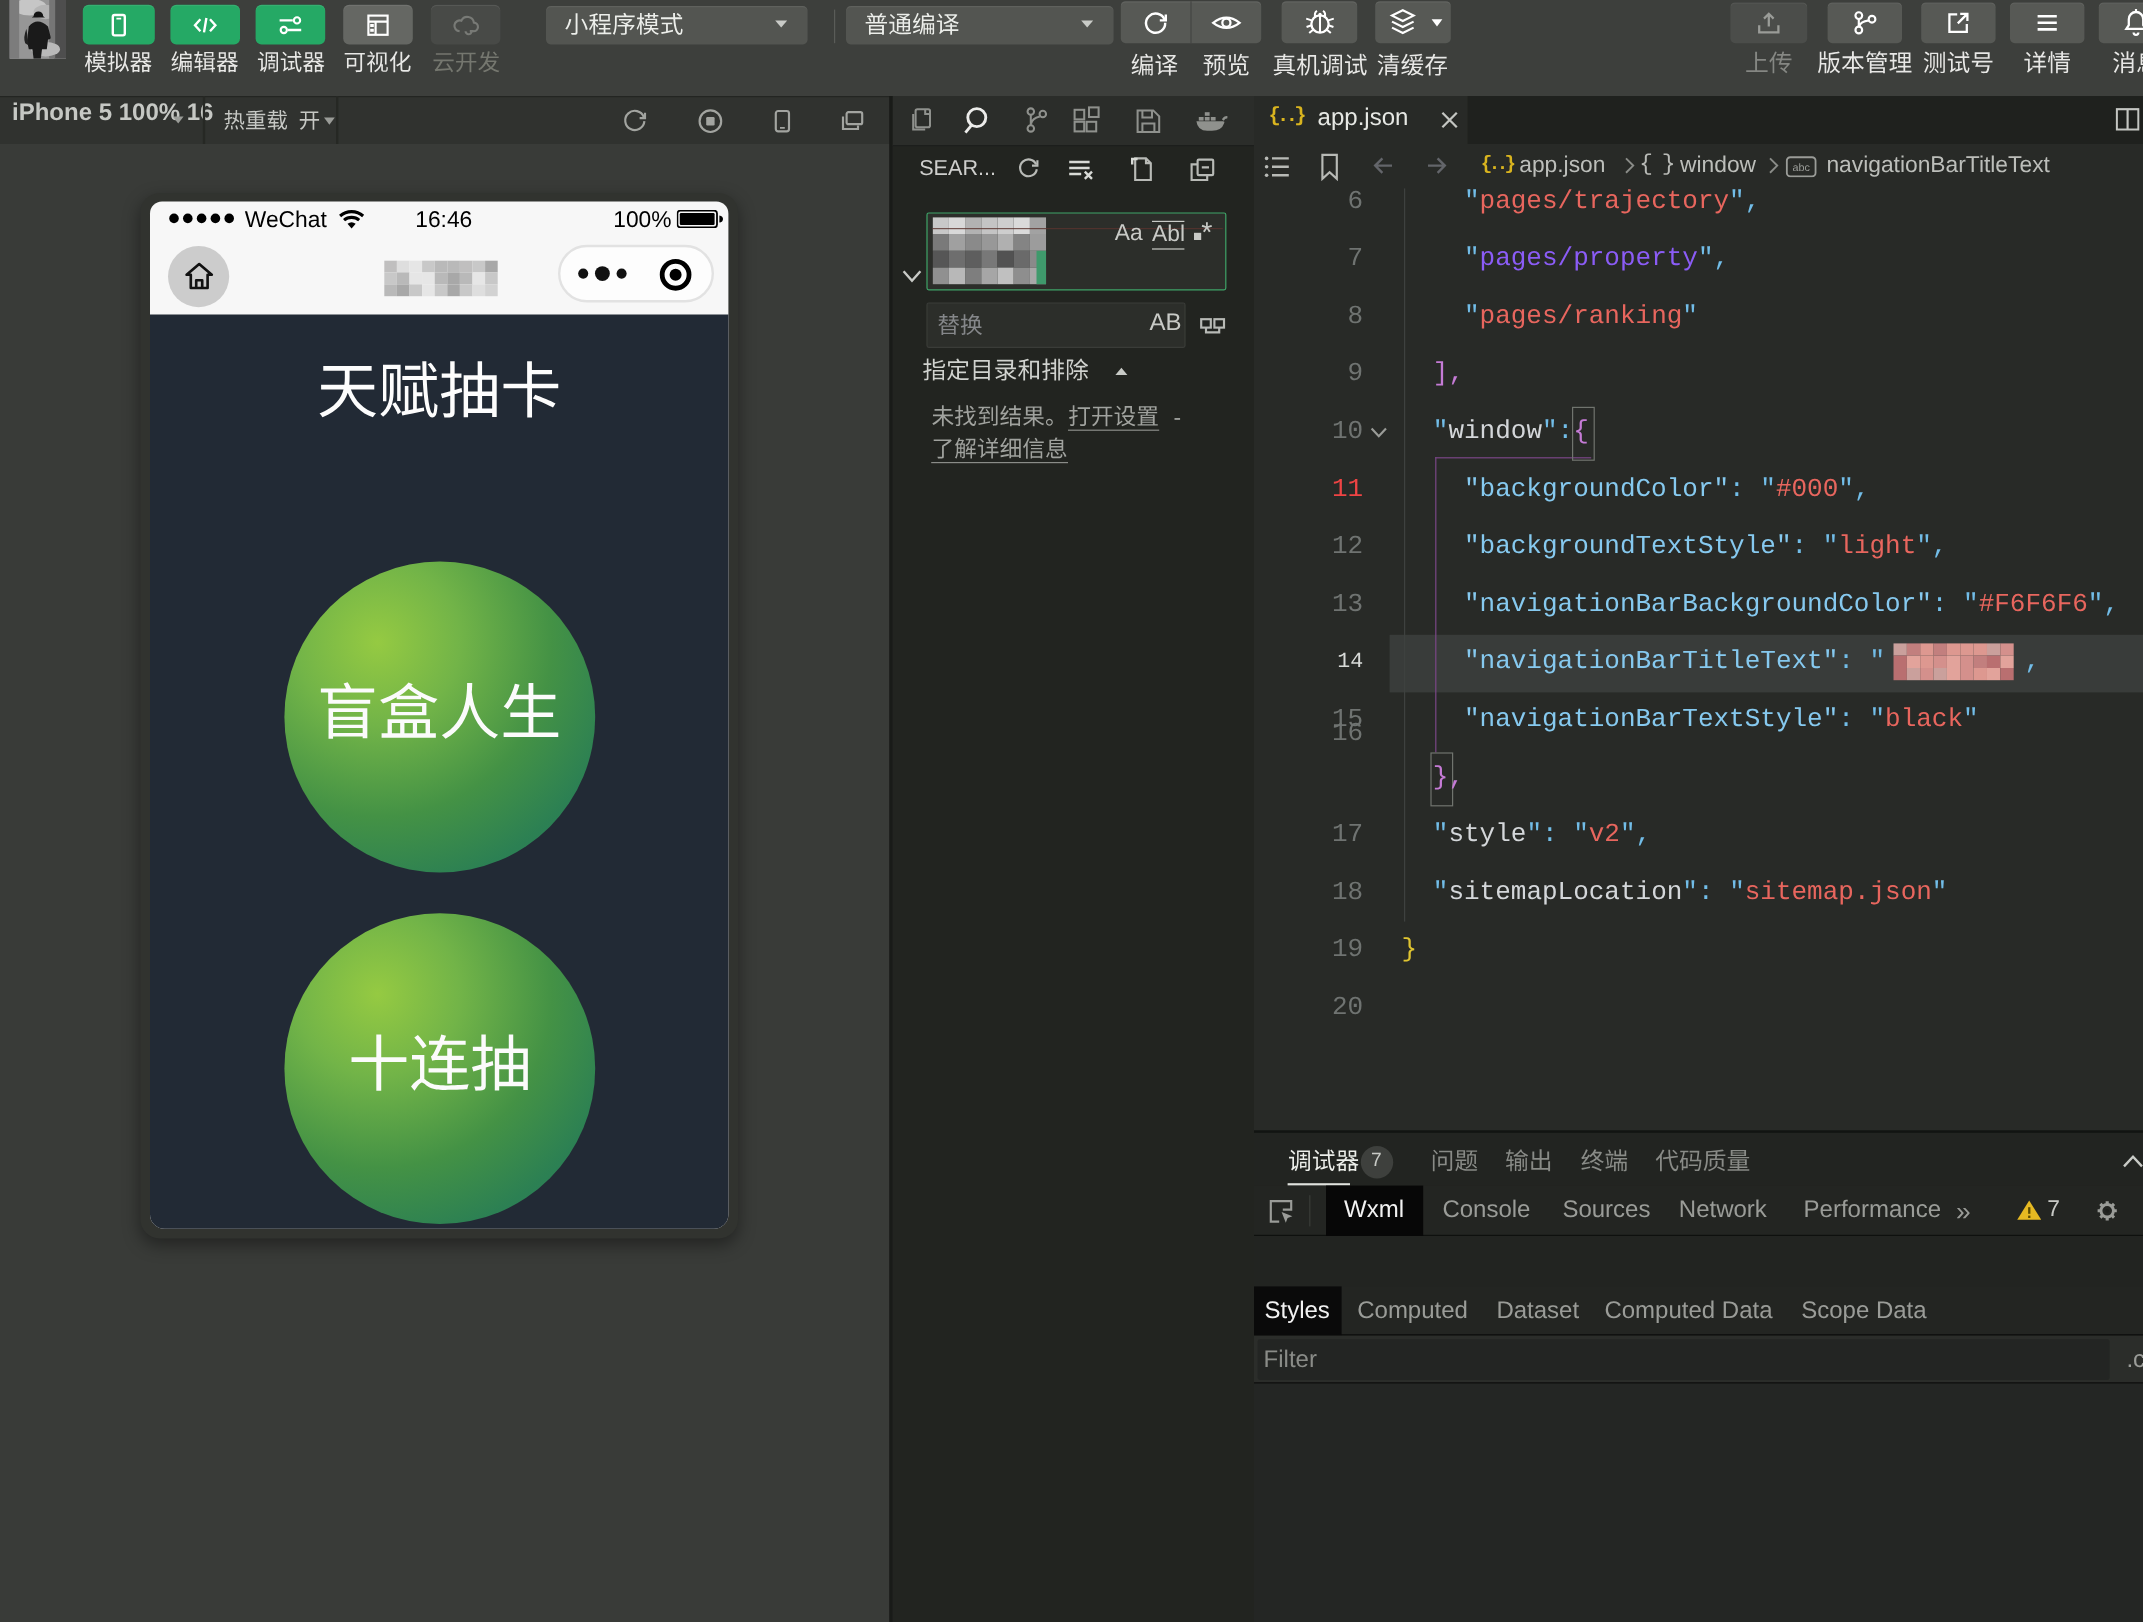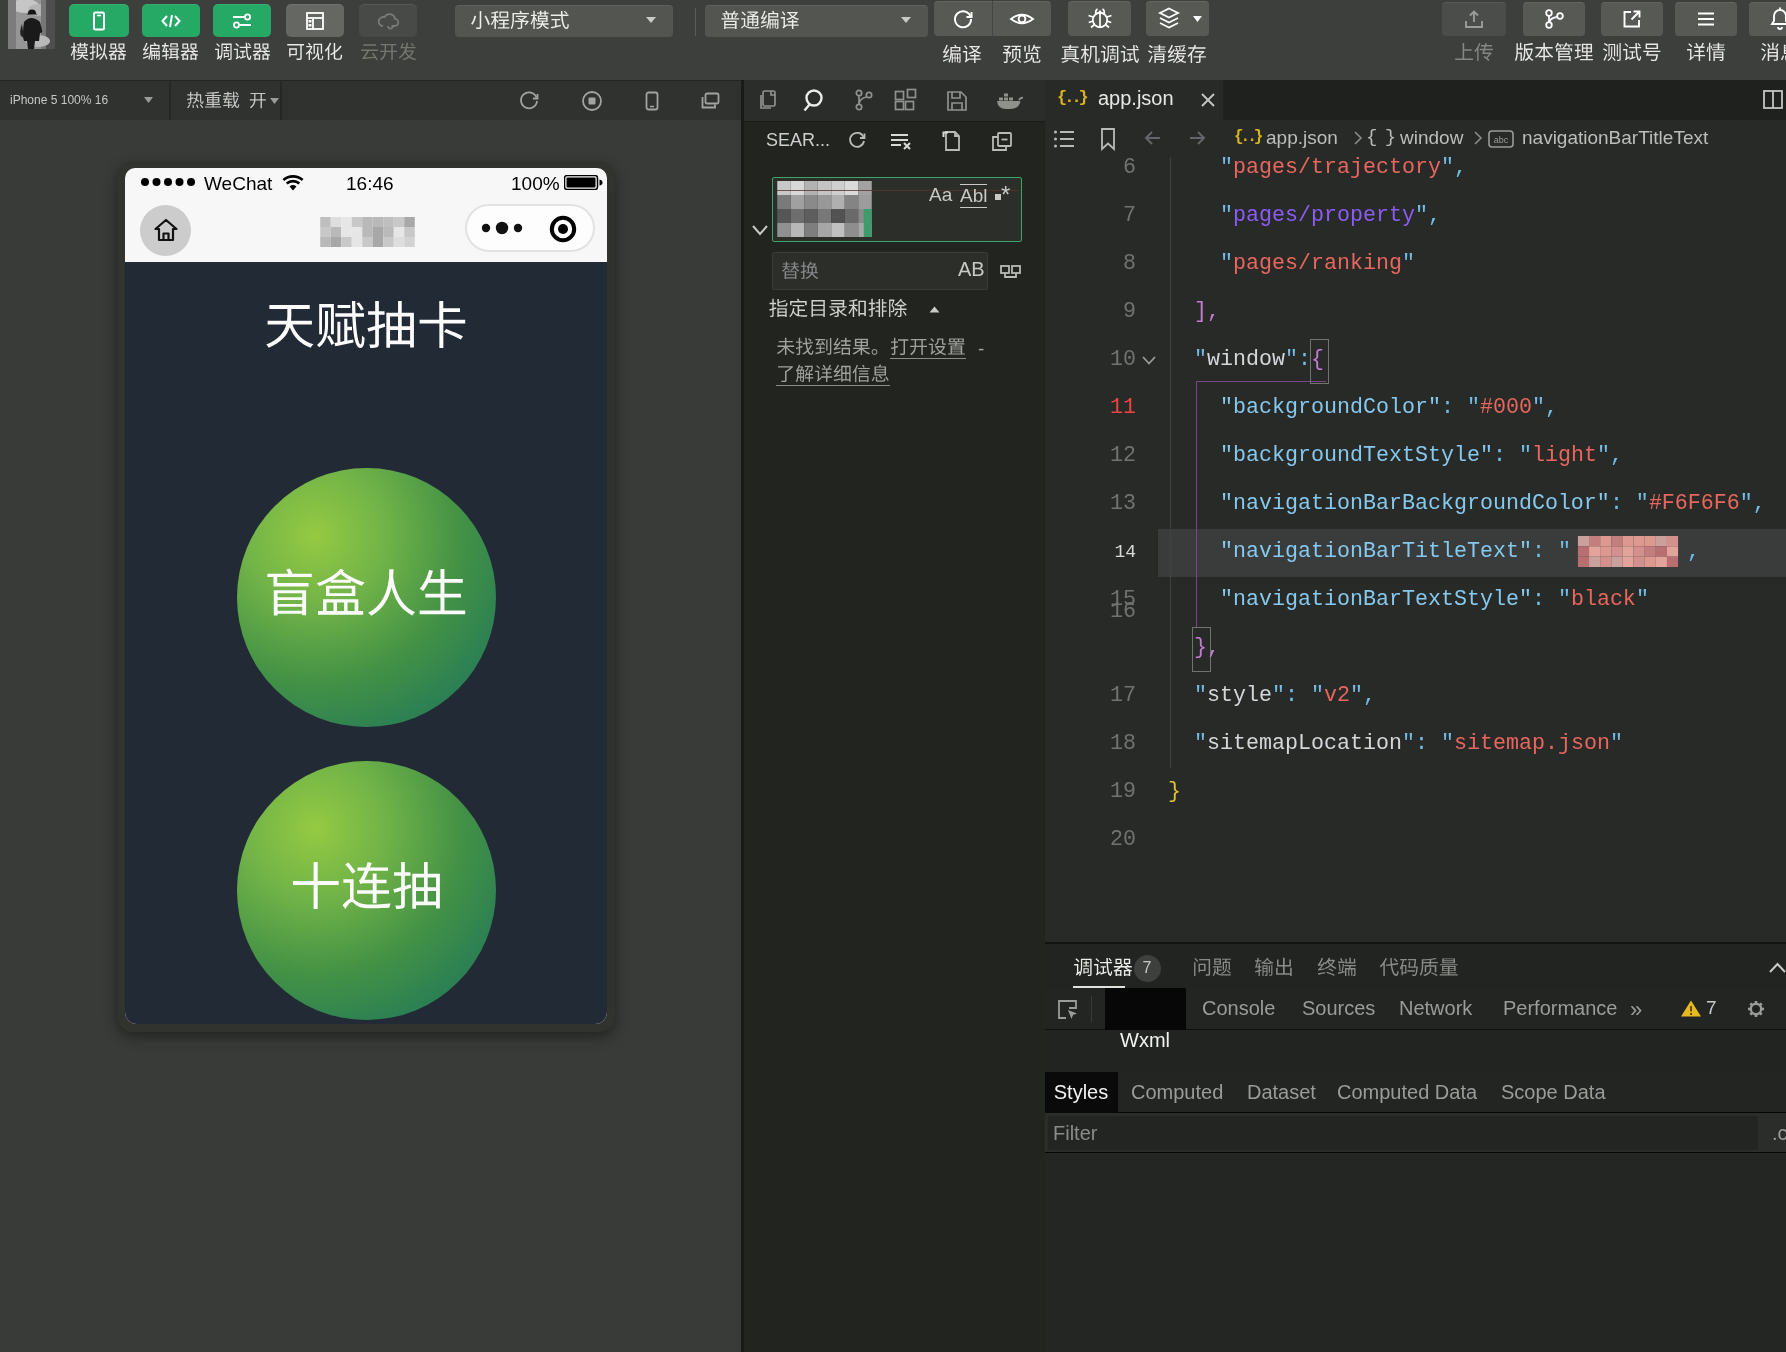--- a/index.html
+++ b/index.html
@@ -215,21 +215,21 @@
         <path d="M12 4 a6 6 0 0 1 6 6 v5 l2 3 H4 l2 -3 v-5 a6 6 0 0 1 6 -6 Z" fill="none" stroke="#fff" stroke-width="1.9"></path>
         <path d="M10 21 a2 2 0 0 0 4 0" fill="none" stroke="#fff" stroke-width="1.8"></path>
         <line x1="12" y1="1.5" x2="12" y2="4" stroke="#fff" stroke-width="1.8"></line>
       </svg>
     </div>
 <div style="position:absolute;left:1760px;top:42px">
       <svg width="40" height="21" viewBox="0 -17.6 40 21.2" style="display:block;overflow:visible">
         <path fill="#e8e8e6" d="M17.3 -16.2C16.8 -15.1 15.8 -13.5 15.1 -12.4L16.4 -11.9C17.1 -12.9 18.0 -14.3 18.7 -15.7ZM7.0 -15.6C7.9 -14.4 8.7 -12.8 9.0 -11.8L10.4 -12.5C10.1 -13.5 9.1 -15.0 8.3 -16.1ZM1.7 -15.6C2.9 -14.9 4.4 -13.9 5.2 -13.1L6.1 -14.3C5.3 -15.0 3.8 -16.0 2.6 -16.6ZM0.8 -10.2C2.0 -9.6 3.6 -8.5 4.3 -7.8L5.2 -9.0C4.4 -9.7 2.9 -10.7 1.6 -11.3ZM1.4 0.4L2.7 1.4C3.7 -0.5 5.0 -3.0 5.9 -5.2L4.8 -6.1C3.8 -3.8 2.4 -1.1 1.4 0.4ZM9.1 -6.2L16.4 -6.2L16.4 -4.1L9.1 -4.1ZM9.1 -7.5L9.1 -9.7L16.4 -9.7L16.4 -7.5ZM12.1 -16.8L12.1 -11.1L7.6 -11.1L7.6 1.6L9.1 1.6L9.1 -2.8L16.4 -2.8L16.4 -0.3C16.4 -0.0 16.3 0.1 16.0 0.1C15.7 0.1 14.7 0.1 13.5 0.1C13.7 0.5 13.9 1.1 14.0 1.5C15.5 1.5 16.5 1.5 17.1 1.2C17.7 1.0 17.9 0.5 17.9 -0.3L17.9 -11.1L13.6 -11.1L13.6 -16.8ZM25.3 -11.0L34.6 -11.0L34.6 -9.4L25.3 -9.4ZM25.3 -8.2L34.6 -8.2L34.6 -6.6L25.3 -6.6ZM25.3 -13.7L34.6 -13.7L34.6 -12.1L25.3 -12.1ZM25.2 -4.0L25.2 -0.8C25.2 0.8 25.9 1.2 28.2 1.2C28.7 1.2 32.3 1.2 32.8 1.2C34.7 1.2 35.2 0.6 35.4 -1.9C35.0 -2.0 34.4 -2.2 34.0 -2.5C33.9 -0.4 33.8 -0.1 32.7 -0.1C31.9 -0.1 28.9 -0.1 28.3 -0.1C27.0 -0.1 26.7 -0.2 26.7 -0.8L26.7 -4.0ZM35.3 -3.8C36.2 -2.6 37.1 -0.9 37.5 0.2L38.9 -0.4C38.5 -1.5 37.5 -3.2 36.6 -4.4ZM23.0 -4.1C22.5 -2.8 21.7 -1.1 20.9 0.0L22.3 0.7C23.0 -0.5 23.7 -2.3 24.2 -3.5ZM28.4 -4.8C29.4 -3.9 30.6 -2.5 31.1 -1.6L32.3 -2.4C31.7 -3.2 30.6 -4.5 29.6 -5.4L36.1 -5.4L36.1 -14.9L30.1 -14.9C30.4 -15.5 30.8 -16.1 31.1 -16.7L29.3 -17.0C29.1 -16.4 28.8 -15.6 28.6 -14.9L23.9 -14.9L23.9 -5.4L29.5 -5.4Z"></path>
       </svg>
     </div>
-<div style="position:absolute;left:10px;top:93px;font-family:'Liberation Sans',sans-serif;font-size:12px;font-weight:400;color:#c6c8c4;white-space:pre;letter-spacing:0;">iPhone 5 100% 16</div>
+<div style="position:absolute;left:10px;top:83px;font-family:'Liberation Sans',sans-serif;font-size:20px;font-weight:700;color:#c6c8c4;white-space:pre;letter-spacing:0;">iPhone 5 100% 16</div>
 <svg style="position:absolute;left:143px;top:96px" width="11" height="8">
       <path d="M1 1 L5.5 7 L10 1 Z" fill="#9a9c98"></path>
     </svg>
 <div style="position:absolute;left:169px;top:80px;width:2px;height:40px;background:#262824;"></div>
 <div style="position:absolute;left:186px;top:91px">
       <svg width="81" height="19" viewBox="0 -15.8 81 19.1" style="display:block;overflow:visible">
         <path fill="#c6c8c4" d="M6.2 -2.0C6.4 -0.9 6.5 0.5 6.5 1.3L7.9 1.1C7.8 0.3 7.6 -1.1 7.4 -2.1ZM9.9 -2.0C10.3 -1.0 10.8 0.4 11.0 1.3L12.3 1.0C12.1 0.2 11.6 -1.2 11.1 -2.3ZM13.6 -2.1C14.5 -1.0 15.5 0.5 16.0 1.5L17.2 0.9C16.8 -0.0 15.7 -1.5 14.8 -2.6ZM3.1 -2.5C2.5 -1.3 1.6 0.1 0.8 1.0L2.0 1.5C2.9 0.5 3.8 -0.9 4.4 -2.2ZM3.9 -15.1L3.9 -12.6L1.2 -12.6L1.2 -11.3L3.9 -11.3L3.9 -8.6L0.8 -7.8L1.2 -6.5L3.9 -7.3L3.9 -4.5C3.9 -4.3 3.8 -4.2 3.6 -4.2C3.3 -4.2 2.6 -4.2 1.8 -4.2C1.9 -3.9 2.1 -3.4 2.2 -3.0C3.3 -3.0 4.1 -3.0 4.5 -3.3C5.0 -3.5 5.1 -3.8 5.1 -4.5L5.1 -7.6L7.5 -8.3L7.3 -9.5L5.1 -8.9L5.1 -11.3L7.3 -11.3L7.3 -12.6L5.1 -12.6L5.1 -15.1ZM10.2 -15.1L10.2 -12.5L7.7 -12.5L7.7 -11.4L10.1 -11.4C10.0 -10.2 9.9 -9.1 9.7 -8.2L8.2 -9.1L7.6 -8.2C8.2 -7.8 8.8 -7.5 9.4 -7.1C8.9 -5.7 8.0 -4.7 6.6 -3.9C6.9 -3.7 7.3 -3.3 7.5 -3.0C9.0 -3.8 9.9 -4.9 10.5 -6.3C11.3 -5.8 12.1 -5.2 12.6 -4.8L13.3 -5.8C12.7 -6.3 11.8 -6.9 10.9 -7.5C11.2 -8.6 11.3 -9.9 11.4 -11.4L13.8 -11.4C13.8 -6.0 13.7 -2.9 15.9 -2.9C16.9 -2.9 17.3 -3.5 17.5 -5.5C17.2 -5.6 16.7 -5.8 16.4 -6.1C16.4 -4.6 16.2 -4.1 15.9 -4.1C15.0 -4.1 15.0 -6.9 15.1 -12.5L11.4 -12.5L11.5 -15.1ZM20.9 -9.7L20.9 -4.1L26.3 -4.1L26.3 -2.9L20.3 -2.9L20.3 -1.8L26.3 -1.8L26.3 -0.2L18.9 -0.2L18.9 0.9L35.1 0.9L35.1 -0.2L27.6 -0.2L27.6 -1.8L33.9 -1.8L33.9 -2.9L27.6 -2.9L27.6 -4.1L33.3 -4.1L33.3 -9.7L27.6 -9.7L27.6 -10.8L35.0 -10.8L35.0 -11.9L27.6 -11.9L27.6 -13.3C29.7 -13.5 31.7 -13.7 33.2 -14.0L32.5 -15.0C29.7 -14.5 24.6 -14.2 20.4 -14.1C20.5 -13.8 20.7 -13.3 20.7 -13.0C22.4 -13.0 24.4 -13.1 26.3 -13.2L26.3 -11.9L19.0 -11.9L19.0 -10.8L26.3 -10.8L26.3 -9.7ZM22.2 -6.5L26.3 -6.5L26.3 -5.1L22.2 -5.1ZM27.6 -6.5L31.9 -6.5L31.9 -5.1L27.6 -5.1ZM22.2 -8.7L26.3 -8.7L26.3 -7.4L22.2 -7.4ZM27.6 -8.7L31.9 -8.7L31.9 -7.4L27.6 -7.4ZM49.2 -14.1C50.1 -13.4 51.0 -12.4 51.4 -11.8L52.5 -12.5C52.0 -13.1 51.0 -14.1 50.2 -14.7ZM51.1 -9.0C50.6 -7.3 50.0 -5.7 49.1 -4.2C48.8 -5.7 48.5 -7.7 48.4 -10.0L53.1 -10.0L53.1 -11.1L48.3 -11.1C48.3 -12.3 48.3 -13.7 48.3 -15.1L47.0 -15.1C47.0 -13.7 47.0 -12.3 47.1 -11.1L42.6 -11.1L42.6 -12.6L45.8 -12.6L45.8 -13.7L42.6 -13.7L42.6 -15.1L41.3 -15.1L41.3 -13.7L37.9 -13.7L37.9 -12.6L41.3 -12.6L41.3 -11.1L37.0 -11.1L37.0 -10.0L47.1 -10.0C47.3 -7.1 47.6 -4.6 48.2 -2.6C47.3 -1.3 46.3 -0.3 45.1 0.6C45.5 0.8 45.8 1.2 46.1 1.5C47.0 0.7 47.9 -0.2 48.7 -1.2C49.3 0.4 50.2 1.3 51.4 1.3C52.7 1.3 53.1 0.5 53.3 -2.2C53.0 -2.4 52.5 -2.6 52.3 -2.9C52.2 -0.8 52.0 -0.0 51.5 -0.0C50.8 -0.0 50.1 -0.9 49.6 -2.4C50.8 -4.3 51.7 -6.4 52.3 -8.7ZM37.2 -1.7L37.3 -0.4L42.0 -0.9L42.0 1.4L43.3 1.4L43.3 -1.0L46.5 -1.3L46.5 -2.5L43.3 -2.2L43.3 -3.9L46.1 -3.9L46.1 -5.0L43.3 -5.0L43.3 -6.5L42.0 -6.5L42.0 -5.0L39.5 -5.0C39.9 -5.6 40.3 -6.3 40.6 -7.0L46.5 -7.0L46.5 -8.2L41.2 -8.2C41.4 -8.6 41.6 -9.1 41.8 -9.6L40.4 -9.9C40.3 -9.3 40.0 -8.7 39.8 -8.2L37.2 -8.2L37.2 -7.0L39.3 -7.0C39.0 -6.4 38.7 -6.0 38.6 -5.7C38.3 -5.3 38.0 -4.9 37.8 -4.8C37.9 -4.5 38.1 -3.9 38.2 -3.6C38.3 -3.7 38.9 -3.9 39.6 -3.9L42.0 -3.9L42.0 -2.1ZM74.7 -12.7L74.7 -7.5L69.6 -7.5L69.6 -8.3L69.6 -12.7ZM63.9 -7.5L63.9 -6.2L68.2 -6.2C67.9 -3.8 67.0 -1.3 64.0 0.5C64.3 0.7 64.8 1.2 65.1 1.5C68.4 -0.6 69.3 -3.4 69.6 -6.2L74.7 -6.2L74.7 1.5L76.1 1.5L76.1 -6.2L80.1 -6.2L80.1 -7.5L76.1 -7.5L76.1 -12.7L79.5 -12.7L79.5 -13.9L64.6 -13.9L64.6 -12.7L68.3 -12.7L68.3 -8.3L68.3 -7.5Z"></path>
       </svg>
     </div>
 <svg style="position:absolute;left:269px;top:97px" width="11" height="8">
@@ -602,21 +602,21 @@
 <svg style="position:absolute;left:1768px;top:961px" width="19" height="13" viewBox="0 0 19 13">
       <path d="M2 11 L9.5 3 L17 11" fill="none" stroke="#c8cac6" stroke-width="2"></path>
     </svg>
 <div style="position:absolute;left:1045px;top:988px;width:741px;height:42px;background:#232522;border-bottom:1px solid #0e100e;"></div>
 <svg style="position:absolute;left:1056px;top:998px" width="24" height="22" viewBox="0 0 24 22">
       <path d="M13 10 H20 V3 H3 V20 H10" fill="none" stroke="#9a9c98" stroke-width="1.8"></path>
       <path d="M12 12 L21 15.5 L17 17 L15.5 21 Z" fill="#9a9c98"></path>
     </svg>
 <div style="position:absolute;left:1091px;top:996px;width:1px;height:26px;background:#3a3c39;"></div>
 <div style="position:absolute;left:1105px;top:988px;width:81px;height:42px;background:#070707;"></div>
-<div style="position:absolute;left:1145px;top:997px;font-family:'Liberation Sans',sans-serif;font-size:20px;font-weight:400;color:#f2f2f2;white-space:pre;letter-spacing:0;transform:translateX(-50%);margin-top:32px;">Wxml</div>
+<div style="position:absolute;left:1145px;top:997px;font-family:'Liberation Sans',sans-serif;font-size:20px;font-weight:400;color:#f2f2f2;white-space:pre;letter-spacing:0;transform:translateX(-50%);">Wxml</div>
 <div style="position:absolute;left:1202px;top:997px;font-family:'Liberation Sans',sans-serif;font-size:20px;font-weight:400;color:#9a9c98;white-space:pre;letter-spacing:0;">Console</div>
 <div style="position:absolute;left:1302px;top:997px;font-family:'Liberation Sans',sans-serif;font-size:20px;font-weight:400;color:#9a9c98;white-space:pre;letter-spacing:0;">Sources</div>
 <div style="position:absolute;left:1399px;top:997px;font-family:'Liberation Sans',sans-serif;font-size:20px;font-weight:400;color:#9a9c98;white-space:pre;letter-spacing:0;">Network</div>
 <div style="position:absolute;left:1503px;top:997px;font-family:'Liberation Sans',sans-serif;font-size:20px;font-weight:400;color:#9a9c98;white-space:pre;letter-spacing:0;">Performance</div>
 <div style="position:absolute;left:1630px;top:997px;font-family:'Liberation Sans',sans-serif;font-size:22px;font-weight:400;color:#9a9c98;white-space:pre;letter-spacing:0;">»</div>
 <svg style="position:absolute;left:1680px;top:999px" width="22" height="19" viewBox="0 0 22 19">
       <path d="M11 1.5 L21 17.5 H1 Z" fill="#e6b922"></path>
       <rect x="10.1" y="7" width="1.9" height="5.5" fill="#5a4a00"></rect>
       <rect x="10.1" y="14" width="1.9" height="2" fill="#5a4a00"></rect>
     </svg>

